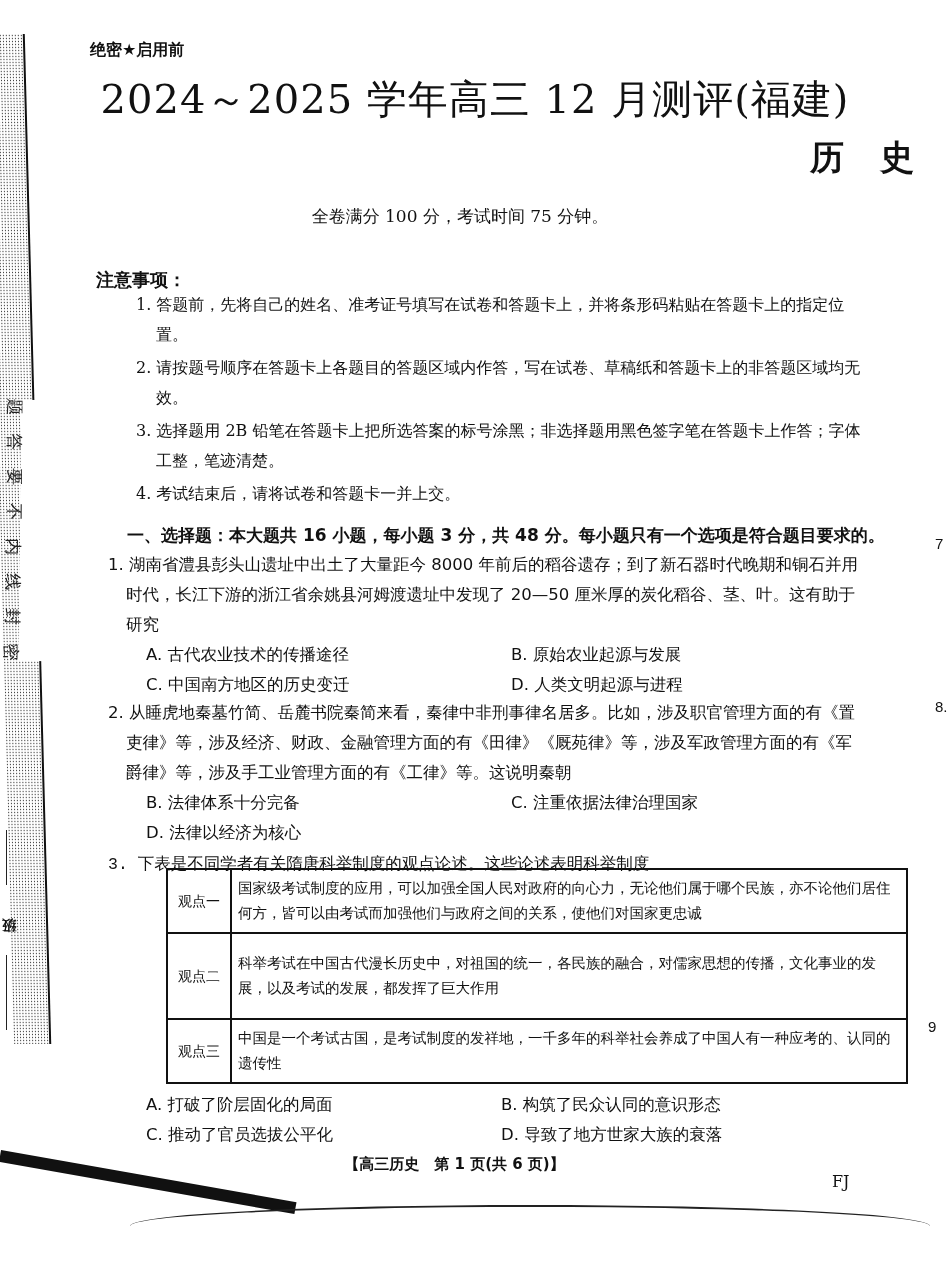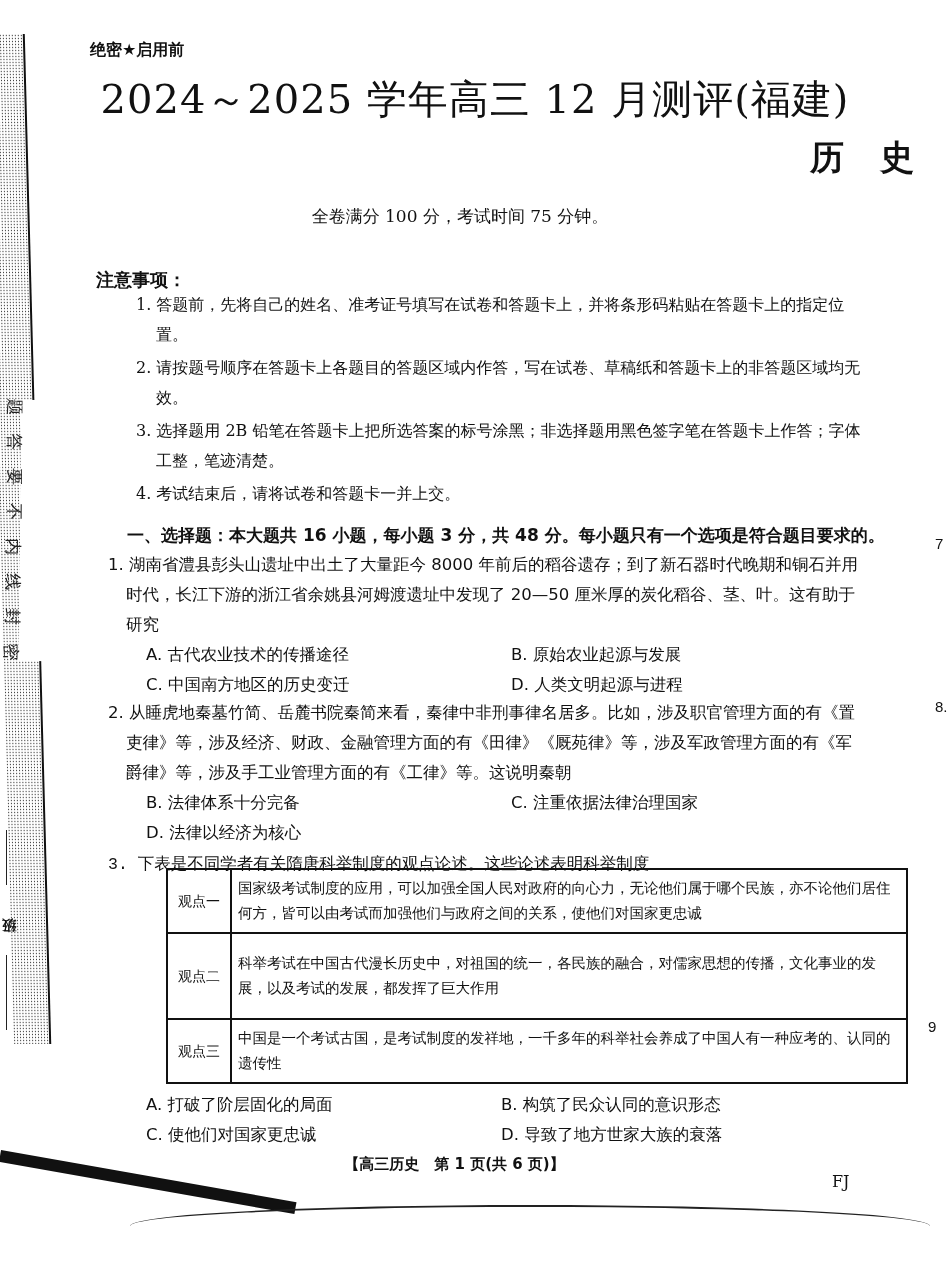--- a/index.html
+++ b/index.html
@@ -128,21 +128,21 @@
   </tr>
   <tr>
     <td class="label">观点三</td>
     <td>中国是一个考试古国，是考试制度的发祥地，一千多年的科举社会养成了中国人有一种应考的、认同的遗传性</td>
   </tr>
 </tbody>
   </table>
 <div class="q3-opts">
   <div class="opt">A. 打破了阶层固化的局面</div>
   <div class="opt">B. 构筑了民众认同的意识形态</div>
-  <div class="opt">C. 使他们对国家更忠诚</div>
+  <div class="opt">C. 推动了官员选拔公平化</div>
   <div class="opt">D. 导致了地方世家大族的衰落</div>
 </div>
 
 <div class="footer"><b>【高三历史　第 1 页(共 6 页)】</b></div>
 <div class="code">FJ</div>
 
 <div class="margin-num" style="top:535px;">7</div>
 <div class="margin-num" style="top:698px;">8.</div>
 <div class="margin-num" style="top:1018px;left:928px;">9</div>
 

